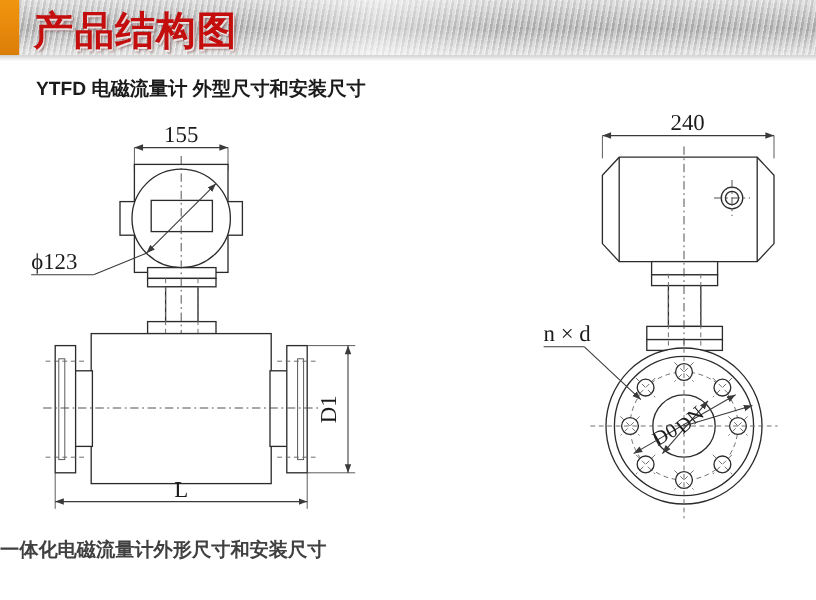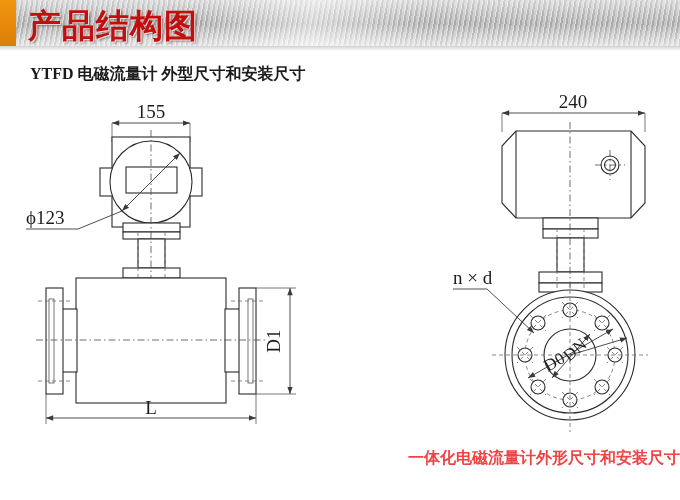--- a/index.html
+++ b/index.html
@@ -40,27 +40,27 @@
     white-space:nowrap;
   }
   .banner-shadow{
     position:absolute;left:0;top:46px;width:680px;height:5px;
     background:linear-gradient(180deg,rgba(0,0,0,0.18),rgba(0,0,0,0));
   }
 
   
   .subtitle{
     position:absolute;left:30px;top:64px;
-    font-family:Liberation Serif, serif;
+    font-family:Liberation Sans, sans-serif;
     font-size:16px;font-weight:bold;color:#1b1b1b;white-space:nowrap;
   }
   .caption{
-    position:absolute;left:0;top:448px;width:680px;text-align:right;
+    position:absolute;left:0;top:448px;width:680px;text-align:left;
     font-family:"DejaVu Sans","Liberation Sans",sans-serif;
-    font-size:16px;font-weight:bold;color:#ef4444;
+    font-size:16px;font-weight:bold;color:#404040;
   }
 
   
   #drawing{position:absolute;left:0;top:0;width:680px;height:500px;}
   .ln2{stroke:#2b2b2b;stroke-width:1.1;fill:none;}
   .thin{stroke:#555;stroke-width:0.8;fill:none;}
   .ctr{stroke:#4a4a4a;stroke-width:0.8;fill:none;stroke-dasharray:7 3 1.5 3;}
   .ctrd{stroke:#6a6a6a;stroke-width:0.8;fill:none;stroke-dasharray:4 3;}
   .dim{stroke:#3a3a3a;stroke-width:0.9;fill:none;}
   .lead{stroke:#3a3a3a;stroke-width:0.9;fill:none;}

